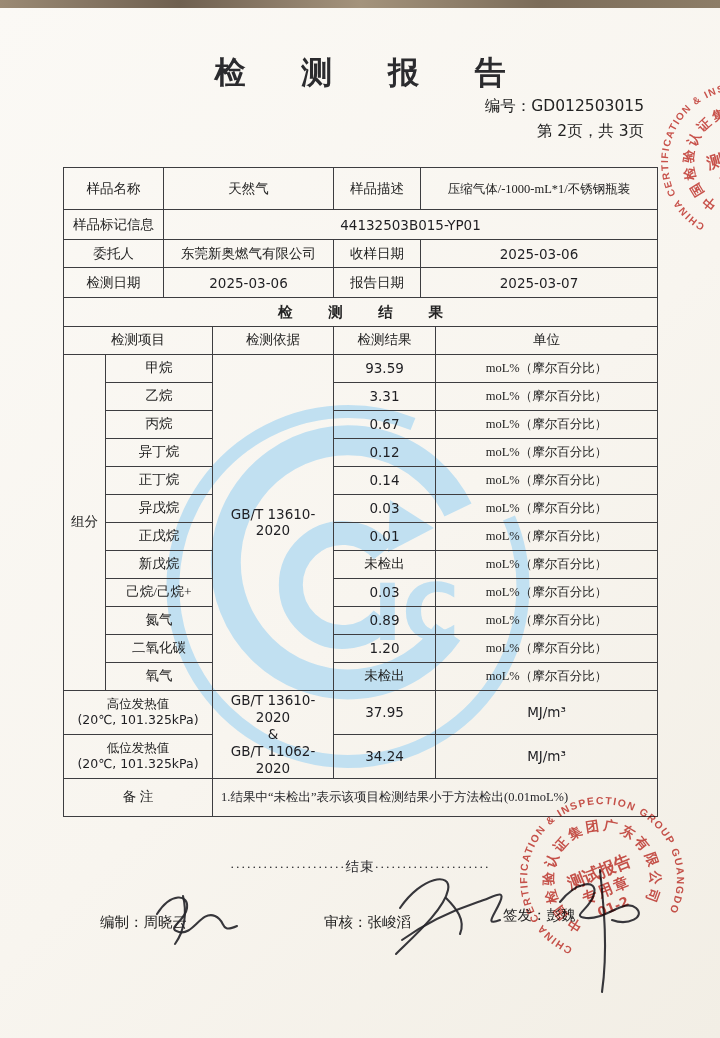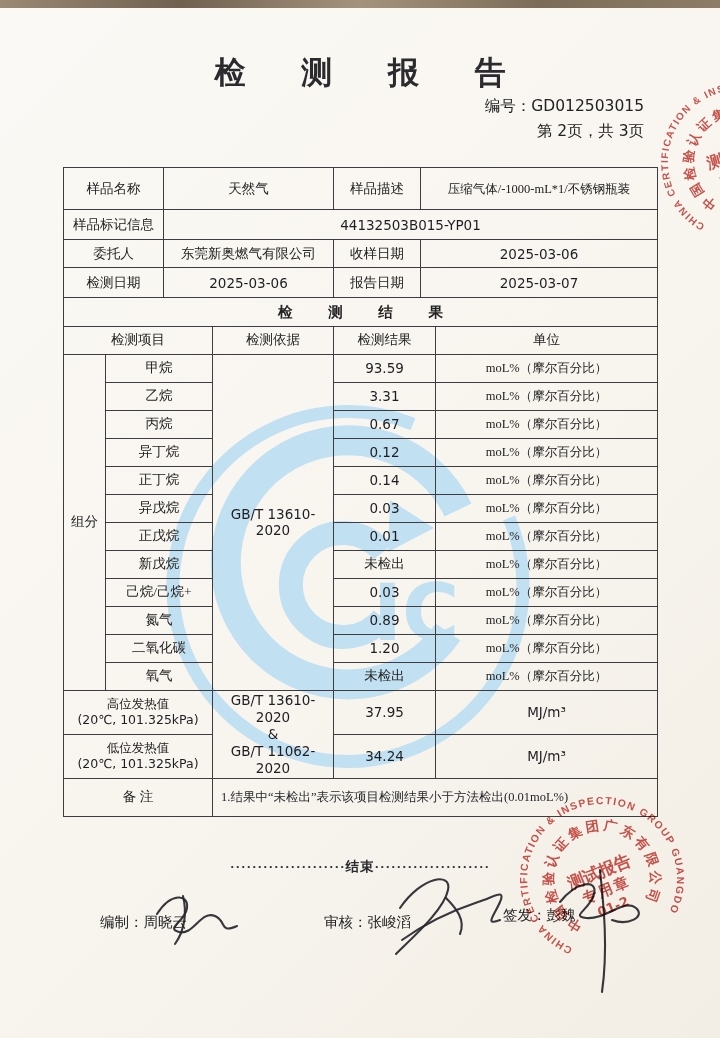--- a/index.html
+++ b/index.html
@@ -30,21 +30,21 @@
   .val{font-family:"DejaVu Sans",sans-serif;font-size:13.5px;color:#1e1e22;}
   .small{font-size:12.5px;}
   .section-row td{font-family:"Liberation Serif",serif;font-size:14.5px;
      letter-spacing:16px;text-indent:16px;font-weight:bold;color:#222;}
   .two-line{line-height:16px;font-size:12.5px;}
   .dep{line-height:17px;}
   .remark-cell{text-align:left;padding-left:8px;font-size:12.5px;
      font-family:"Liberation Serif",serif;}
   
   .end-line{position:absolute;top:858px;left:0;width:720px;text-align:center;z-index:1;
-     font-size:13.5px;font-weight:bold;letter-spacing:1px;color:#2a2a2e;
+     font-size:13.5px;font-weight:normal;letter-spacing:1px;color:#2a2a2e;
      font-family:"Liberation Serif",serif;}
   .sig{position:absolute;z-index:2;font-size:14.5px;color:#222;
      font-family:"Liberation Serif",serif;white-space:nowrap;margin-top:8px;}
   .sig-prepared{left:100px;top:905px;}
   .sig-reviewed{left:324px;top:905px;}
   .sig-issued{left:503px;top:898px;}
   .ink{position:absolute;z-index:4;}
   .ink path{fill:none;stroke:#26262b;stroke-width:2.1;stroke-linecap:round;opacity:.92;}
   
   .stamp{position:absolute;z-index:5;mix-blend-mode:multiply;opacity:.9;}

